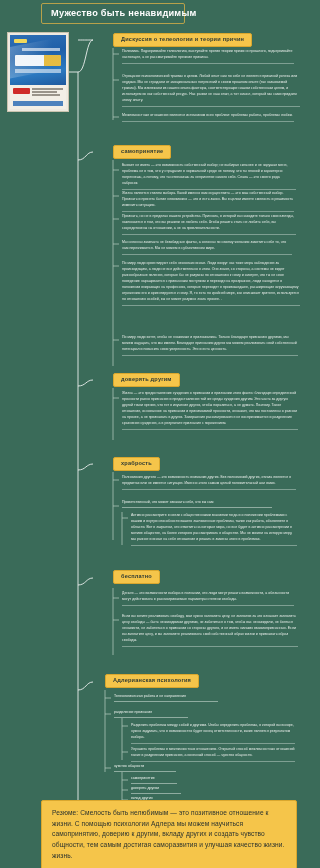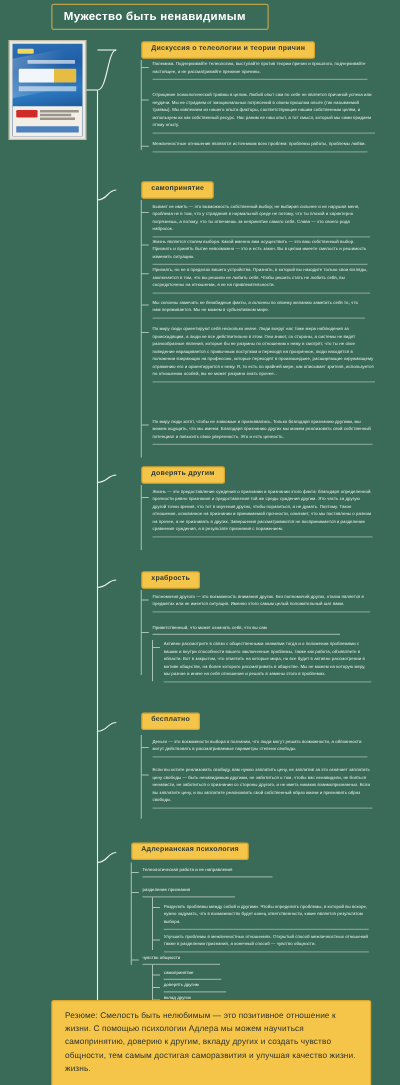--- a/index.html
+++ b/index.html
@@ -10,21 +10,21 @@
     overflow:hidden;
     position:relative;
   }
   .canvas{position:relative;width:310px;height:868px;overflow:hidden;}
 
   
   .wires{position:absolute;inset:0;width:310px;height:868px;pointer-events:none;}
 
   
   .root-title{
-    position:absolute;left:41px;top:3px;width:174px;
+    position:absolute;left:41px;top:3px;width:144px;
     box-sizing:border-box;
     background:#3a6b59;
     border:1px solid #b7a14a;
     border-radius:2px;
     padding:4px 6px 5px 9px;
     color:#ffffff;
     font-size:9.2px;
     font-weight:bold;
     letter-spacing:.25px;
     line-height:1.1;

